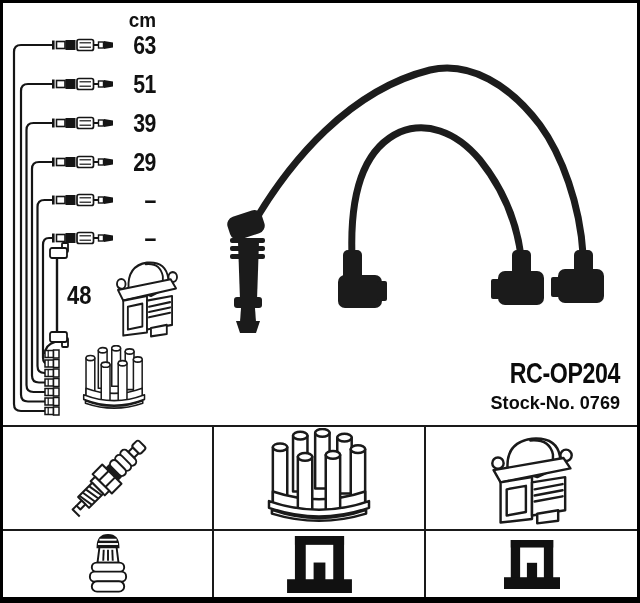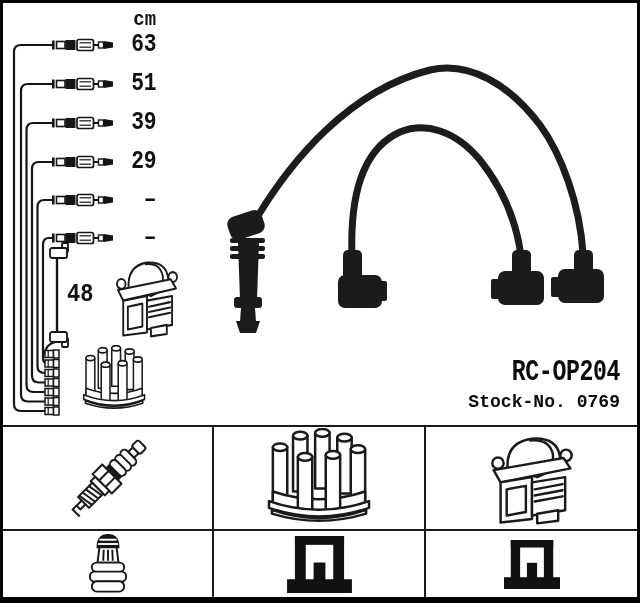--- a/index.html
+++ b/index.html
@@ -4,21 +4,21 @@
 <style>
   html,body{margin:0;padding:0;background:#e8e8e8;}
   .frame{
     position:relative;
     width:640px;height:603px;
     box-sizing:border-box;
     background:#f97316;
     border:3px solid #000;
     border-bottom:6px solid #000;
     overflow:hidden;
-    font-family:Liberation Mono, monospace;
+    font-family:Liberation Sans, sans-serif;
   }
   .top-section{position:absolute;left:0;top:0;width:634px;height:422px;background:#fff;}
   .abs{position:absolute;}
   .len-val{
     position:absolute;left:93px;width:60px;text-align:right;
     font-weight:bold;font-size:25px;line-height:28px;color:#111;
     transform:scaleX(.85);transform-origin:100% 50%;
     letter-spacing:-.5px;
   }
   .len-unit{

